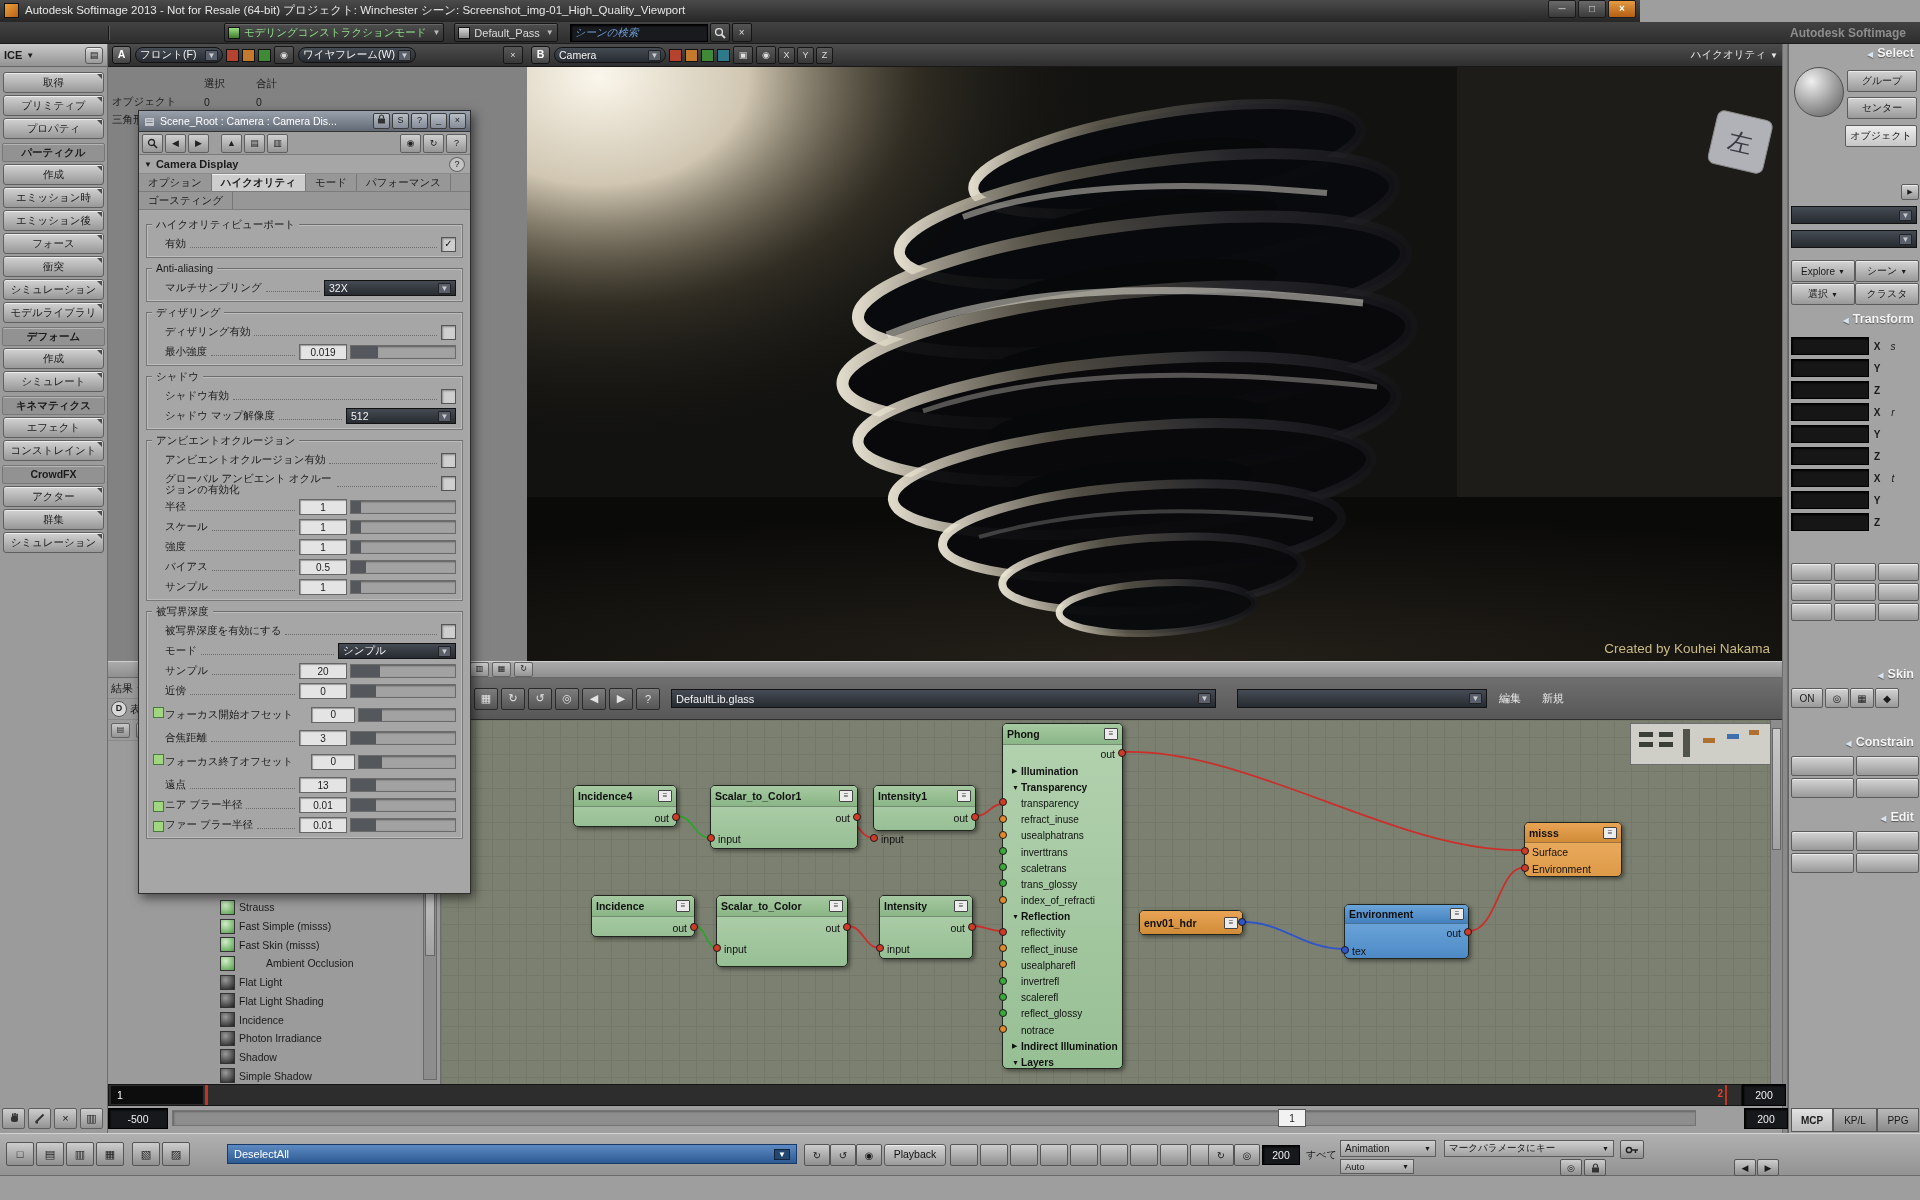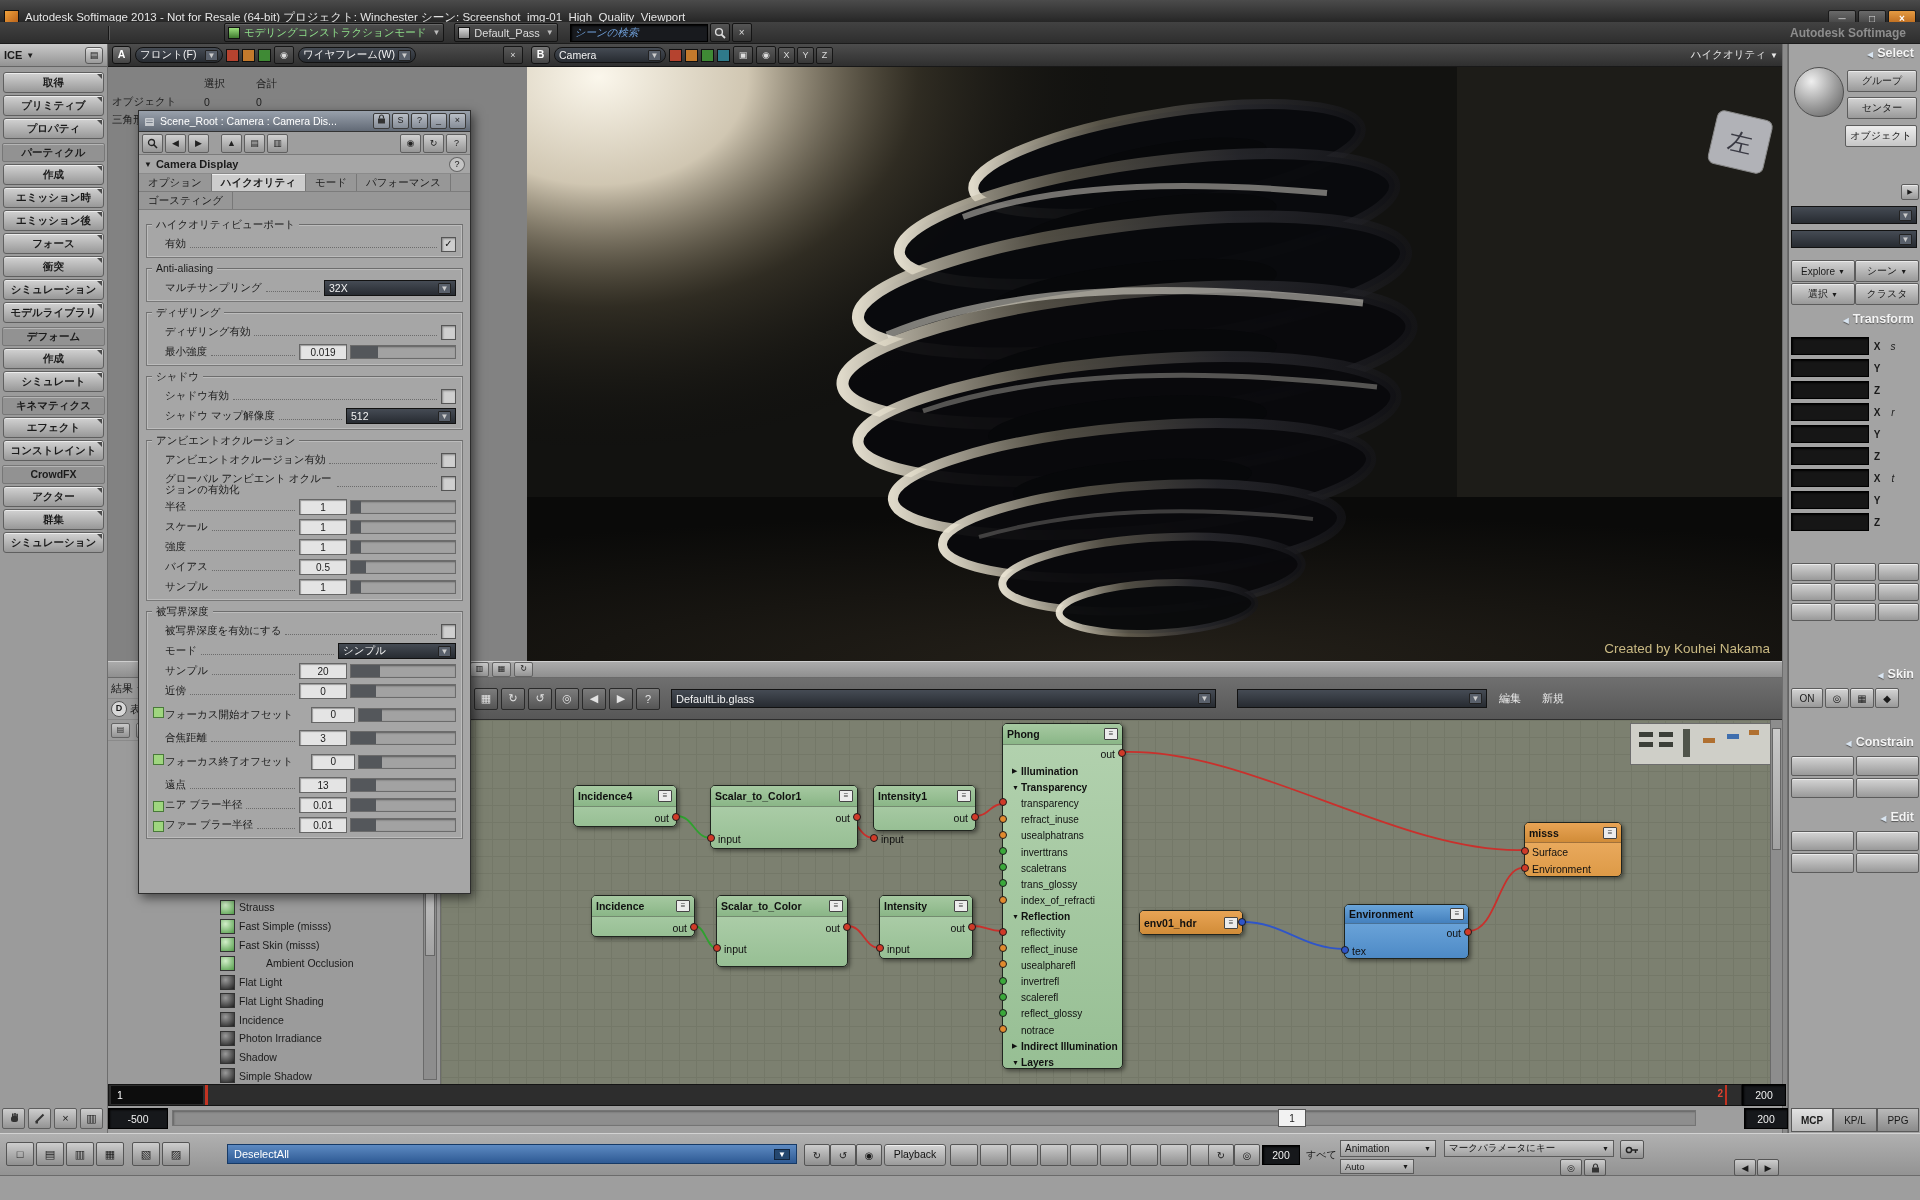--- a/index.html
+++ b/index.html
@@ -1,22 +1,22 @@
 <!DOCTYPE html>
 <html><head>
 <meta charset="utf-8">
 <style>
   html,body{margin:0;padding:0;background:#555;}
   #root{position:relative;width:1920px;height:1200px;overflow:hidden;background:#9e9e9e;
         font-family:"Liberation Sans","DejaVu Sans",sans-serif;font-size:11px;color:#1a1a1a;
         -webkit-font-smoothing:antialiased;}
   .abs{position:absolute;}
   
-  .titlebar{left:0;top:0;width:1920px;height:22px;background:linear-gradient(#4b4b4b,#262626);
-    color:#e6e6e6;display:flex;align-items:flex-start;padding:10px 4px;box-sizing:border-box;font-size:11.5px;}
+  .titlebar{left:0;top:0;width:1640px;height:22px;background:linear-gradient(#4b4b4b,#262626);
+    color:#e6e6e6;display:flex;align-items:flex-end;padding:4px 4px;box-sizing:border-box;font-size:11.5px;}
   .app-logo{width:13px;height:13px;background:linear-gradient(135deg,#f0a23c,#b85f18);border:1px solid #111;margin-right:6px;}
   .winbtns{margin-left:auto;display:flex;gap:2px;}
   .winbtn{width:26px;height:16px;background:linear-gradient(#6a6a6a,#3a3a3a);border:1px solid #1a1a1a;
     color:#ddd;font-size:10px;line-height:15px;text-align:center;border-radius:2px;}
   .winbtn.close{background:linear-gradient(#e59b43,#b35f14);color:#fff;font-weight:bold;}
   
   .menubar{left:0;top:22px;width:1920px;height:22px;background:linear-gradient(#424242,#2e2e2e);
     border-bottom:1px solid #1c1c1c;display:flex;align-items:center;color:#dcdcdc;box-sizing:border-box;padding:0 6px;}
   .menu-item{padding:0 8px;line-height:21px;}
   .mode-tab{padding:0 7px;line-height:21px;color:#eee;}
@@ -43,21 +43,21 @@
   .darkfield{background:#16181b;border:1px solid #000;box-shadow:inset 1px 1px 2px #000;
     color:#f0f0f0;display:flex;align-items:center;justify-content:center;font-size:10.5px;}
   
   .ice-col{left:0;top:44px;width:108px;height:1089px;background:#9b9b9b;border-right:1px solid #6e6e6e;box-sizing:border-box;}
   .ice-head{display:flex;align-items:center;height:22px;background:linear-gradient(#cacaca,#939393);
     border-bottom:1px solid #666;padding:0 4px;font-weight:bold;}
   .ice-head .caret{margin-left:4px;font-size:8px;}
   .ice-head .hbtn{margin-left:auto;width:16px;height:15px;font-size:9px;line-height:14px;}
   .ice-items{padding:3px 2px;}
   .ice-item{position:relative;height:19px;line-height:19px;margin:2px 1px;font-size:10.5px;
-    text-align:center;white-space:nowrap;overflow:hidden;font-weight:bold;}
+    text-align:center;white-space:nowrap;overflow:hidden;}
   .ice-item.button{background:linear-gradient(#d2d2d2,#989898);border:1px solid #5f5f5f;border-radius:3px;box-shadow:inset 0 1px 0 #ececec;}
   .ice-item.button::after{content:"";position:absolute;top:1px;right:1px;border-left:5px solid transparent;border-top:5px solid #4c4c4c;}
   .ice-item.header{background:#929292;border:1px solid #777;border-radius:2px;box-shadow:inset 0 1px 0 #b5b5b5;font-weight:bold;height:17px;line-height:17px;margin:4px 0 2px;}
   
   .vp-head{height:23px;background:linear-gradient(#4d4d4d,#2f2f2f);border-bottom:1px solid #181818;
     display:flex;align-items:center;padding:0 4px;box-sizing:border-box;color:#e4e4e4;font-size:10.5px;}
   .vp-letter{width:17px;height:16px;background:linear-gradient(#777,#444);border:1px solid #111;border-radius:3px;
     text-align:center;line-height:15px;font-weight:bold;margin-right:4px;color:#fff;}
   .vp-combo{height:16px;font-size:10.5px;min-width:88px;border-radius:8px;}
   .chip{width:11px;height:11px;border:1px solid #111;margin-left:3px;}

